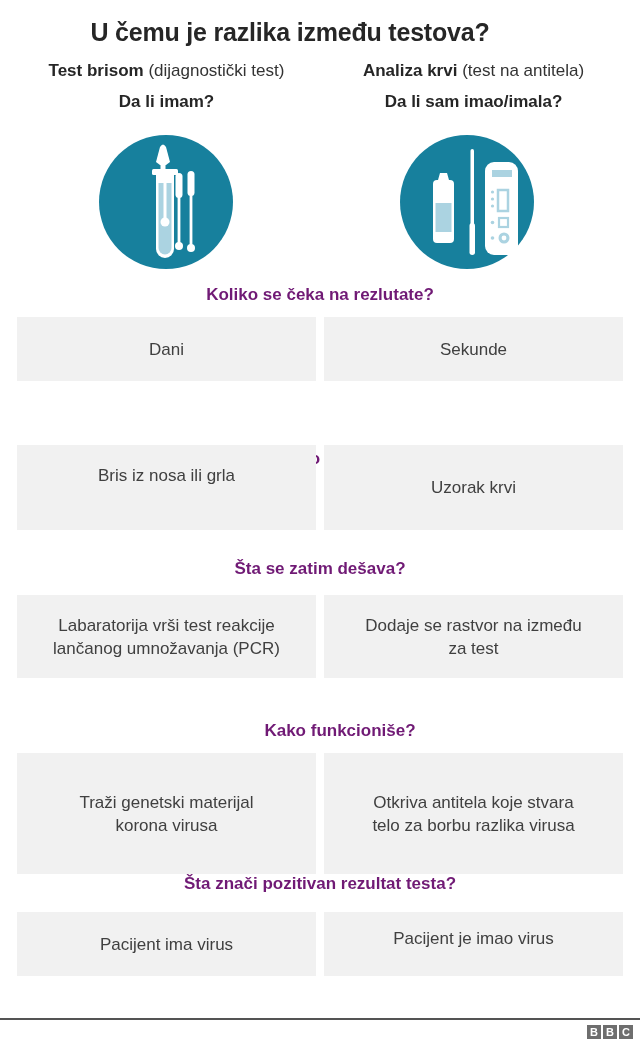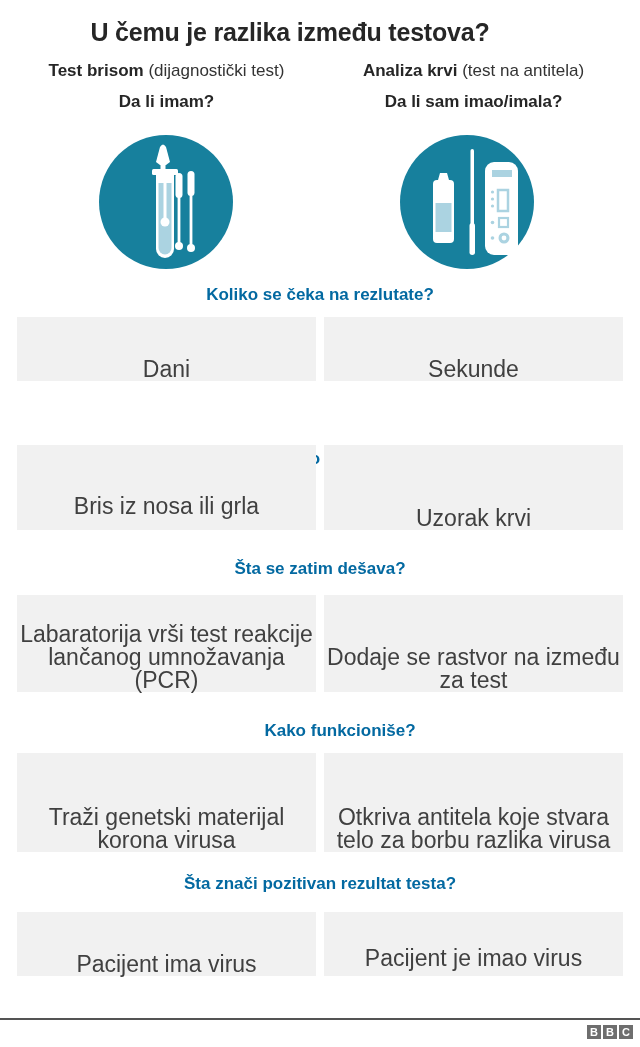--- a/index.html
+++ b/index.html
@@ -20,35 +20,35 @@
   .col-head-l { left:17px; }
   .col-head-r { left:324px; }
   .q-l, .q-r { top:92px; font-weight:bold; color:#262626; }
   .q-l { left:17px; }
   .q-r { left:324px; }
   .b { font-weight:bold; color:#262626; }
   .icon-l { top:135px; left:99px; width:134px; height:134px; }
   .icon-r { top:135px; left:400px; width:134px; height:134px; }
   .sec-head {
     left:0; width:640px; text-align:center;
-    font-size:17px; font-weight:bold; color:#0369a1; line-height:24px;
+    font-size:17px; font-weight:bold; color:#701a75; line-height:24px;
   }
   .h0 { top:283px; } .h1 { top:407px;margin-top:40px; } .h2 { top:557px; }
   .h3 { top:719px;margin-left:20px; } .h4 { top:872px; }
   .cell {
     background:#f1f1f1; width:299px;
-    display:flex; align-items:flex-end; justify-content:center;
-    text-align:center; font-size:23px; line-height:23px; color:#404040;
+    display:flex; align-items:center; justify-content:center;
+    text-align:center; font-size:17px; line-height:23px; color:#404040;
     white-space:pre-line;
   }
   .cl { left:17px; } .cr { left:324px; }
   .r0 { top:317px; height:64px; }
   .r1 { top:445px; height:85px; }
-  .r2 { top:595px; height:97px; }
-  .r3 { top:753px; height:99px; }
+  .r2 { top:595px; height:83px; }
+  .r3 { top:753px; height:121px; }
   .r4 { top:912px; height:64px; }
   .lift12 { position:relative; top:-12px; }
   .lift6  { position:relative; top:-6px;  }
   .divider { top:1018px; left:0; width:640px; height:2px; background:#545454; }
   .logo { top:1025px; left:587px; display:flex; gap:2px; }
   .logo .blk {
     width:14px; height:14px; background:#6e6e6e; color:#ffffff;
     font-size:11px; font-weight:bold; line-height:14px; text-align:center;
     font-family:"Liberation Sans",sans-serif;
   }

